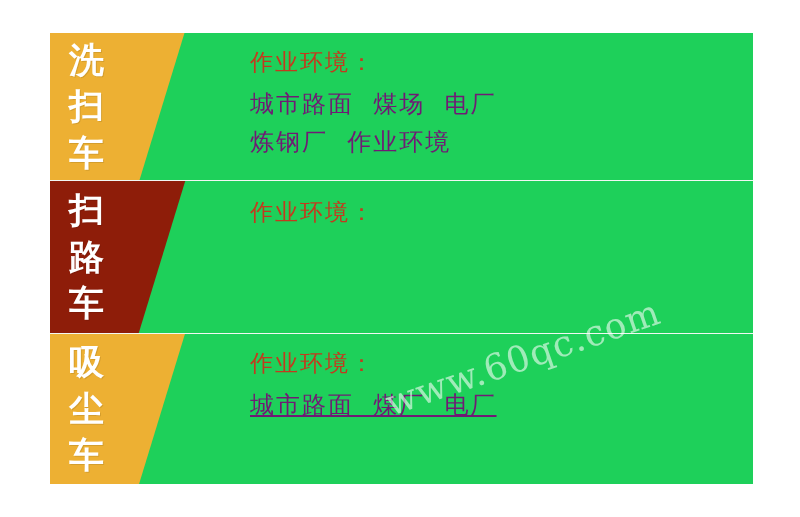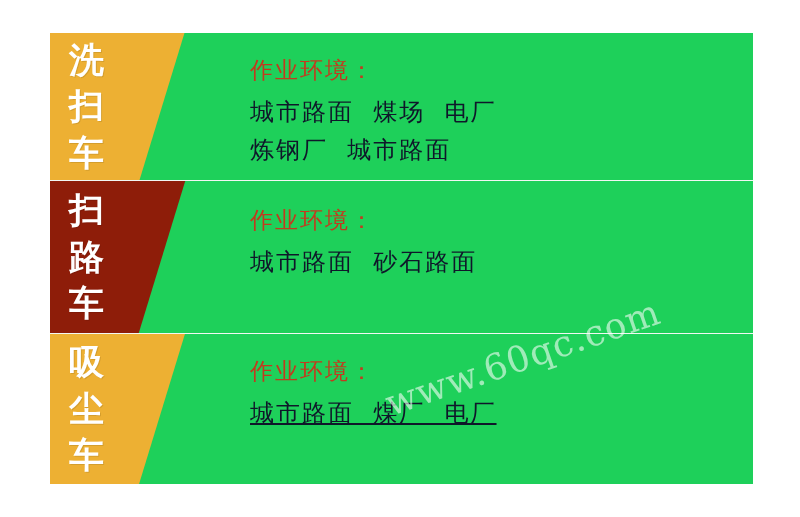--- a/index.html
+++ b/index.html
@@ -76,29 +76,29 @@
     line-height: 1.33;
     letter-spacing: 1px;
     text-shadow: 1px 1px 0 rgba(0,0,0,0.10);
   }
   .badge-text span { display: block; }
 
   
   .content {
     position: absolute;
     left: 200px;
-    top: 8px;
+    top: 0;
     right: 0;
     height: 100%;
     padding-top: 8px;
     box-sizing: border-box;
     z-index: 3;
   }
   .content-line {
-    color: #0f172a;
+    color: #701a75;
     font-size: 24px;
     line-height: 1.0;
     letter-spacing: 2px;
     margin: 0 0 8px 0;
     white-space: pre;
   }
   .heading {
     color: #c33a1e;
     font-size: 23px;
     letter-spacing: 2px;
@@ -137,37 +137,36 @@
     <div class="badge badge-orange">
       <div class="badge-text">
         <span>洗</span>
         <span>扫</span>
         <span>车</span>
       </div>
     </div>
     <div class="content">
       <p class="heading">作业环境：</p>
       <p class="content-line">城市路面  煤场  电厂</p>
-      <p class="content-line">炼钢厂  城市路面</p>
+      <p class="content-line">炼钢厂  作业环境</p>
     </div>
   </div>
 
   <div class="divider divider-1"></div>
 
   <div class="row row-2">
     <div class="badge badge-darkred">
       <div class="badge-text">
         <span>扫</span>
         <span>路</span>
         <span>车</span>
       </div>
     </div>
     <div class="content">
       <p class="heading">作业环境：</p>
-      <p class="content-line">城市路面  砂石路面</p>
     </div>
   </div>
 
   <div class="divider divider-2"></div>
 
   <div class="row row-3">
     <div class="badge badge-orange">
       <div class="badge-text">
         <span>吸</span>
         <span>尘</span>

